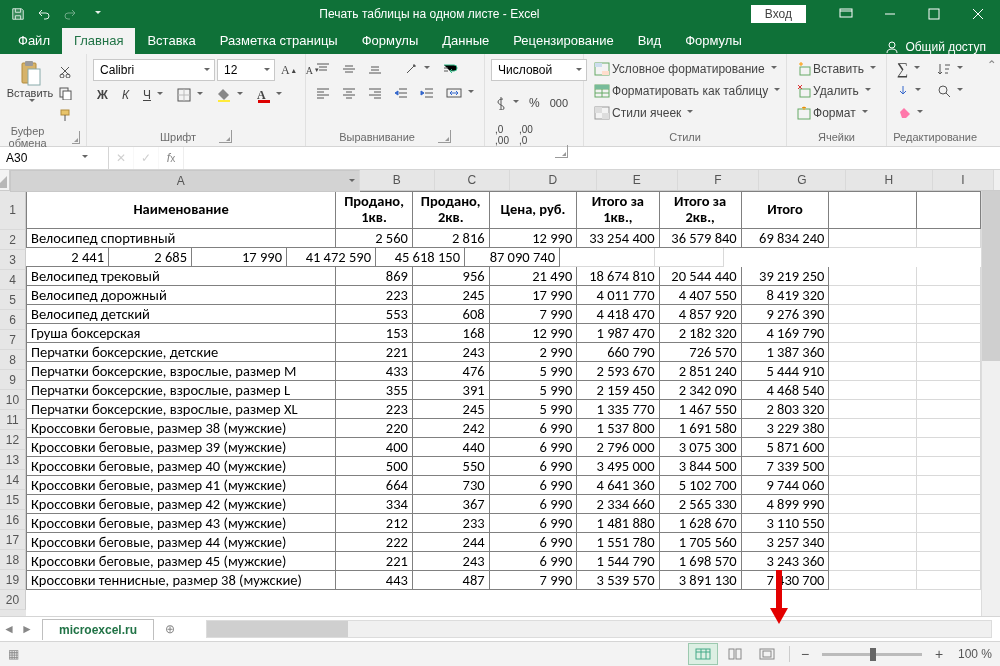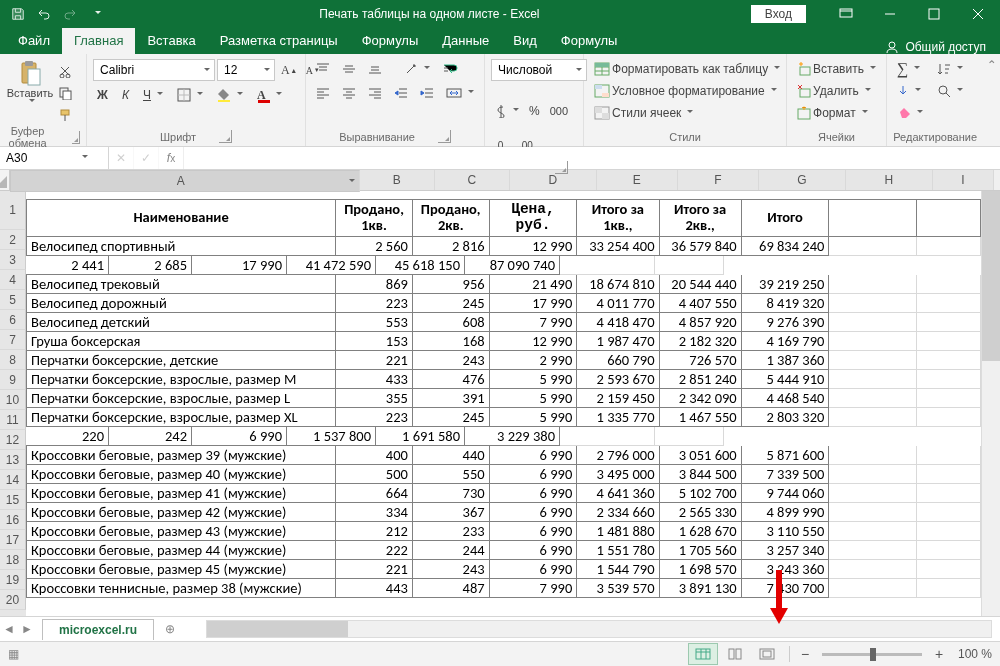--- a/index.html
+++ b/index.html
@@ -46,21 +46,21 @@
   .colhdr { height:20px; display:flex; background:#f3f3f3; border-bottom:1px solid #ccc;}
   .corner { width:26px; border-right:1px solid #ccc; background:#f3f3f3; position:relative;}
   .corner::after { content:""; position:absolute; right:2px; bottom:2px; width:0;height:0; border:6px solid transparent; border-bottom-color:#b7b7b7; border-right-color:#b7b7b7;}
   .ch { border-right:1px solid #d9d9d9; display:flex; align-items:center; justify-content:center; color:#555; font-size:12px; background:#e6e6e6;}
   .ch.sel { background:#d3d3d3;}
   
   .gridwrap { flex:1; overflow:hidden; display:flex; }
   .rownums { width:26px; background:#e6e6e6; }
   .rn { height:19px; border-bottom:1px solid #d9d9d9; border-right:1px solid #ccc; display:flex; align-items:center; justify-content:center; color:#555; font-size:12px;}
   .rn.head { height:38px; }
-  .cells { font-family:Calibri,Arial,sans-serif; font-size:14.5px;margin-top:8px; }
+  .cells { font-family:Calibri,Arial,sans-serif; font-size:14.5px; }
   .crow { display:flex; height:19px; }
   .crow.head { height:38px; }
   .cell { border-right:1px solid #d9d9d9; border-bottom:1px solid #d9d9d9; padding:0 4px; display:flex; align-items:center; overflow:hidden; white-space:nowrap;}
   .crow.head .cell { border:1px solid #808080; border-left:none; font-weight:bold; justify-content:center; text-align:center; line-height:1.1;}
   .crow.head .cell:first-child { border-left:1px solid #808080;}
   .crow.data .cell { border-right:1px solid #808080; border-bottom:1px solid #808080;}
   .crow.data .cell.col-A { border-left:1px solid #808080;}
   .num { justify-content:flex-end; }
   .wa{width:328px} .wb{width:74px} .wc{width:74px} .wd{width:86px} .we{width:80px} .wf{width:80px} .wg{width:86px} .wh{width:86px} .wi{width:60px}
   
@@ -137,20 +137,21 @@
     </div>
   </div>
 
   <div class="menutabs">
     <div class="mtab file">Файл</div>
     <div class="mtab active">Главная</div>
     <div class="mtab">Вставка</div>
     <div class="mtab">Разметка страницы</div>
     <div class="mtab">Формулы</div>
     <div class="mtab">Данные</div>
+    <div class="mtab">Рецензирование</div>
     <div class="mtab">Вид</div>
     <div class="mtab">Формулы</div>
     <div class="spacer"></div>
     <div class="share">
       <svg width="14" height="14">
           <circle cx="7" cy="5" r="3" fill="none" stroke="#fff"></circle>
           <path stroke="#fff" fill="none" d="M2 13c0-3 2-4 5-4s5 1 5 4"></path>
         </svg>
       <span>Общий доступ</span>
     </div>
@@ -320,21 +321,21 @@
             </div>
         </div>
       </div>
       <div class="lab">
           <span>Выравнивание</span>
           <span class="launcher"></span>
         </div>
     </div>
 
     <div class="group" style="width:86px">
-      <div class="body col" style="gap:20px;padding-top:2px">
+      <div class="body col" style="gap:12px;padding-top:2px">
         <div class="sel" style="width:74px">
             <span>Числовой</span>
           </div>
         <div class="row" style="gap:2px">
           <div class="btn">
               <svg width="12" height="14">
                 <path stroke="#555" fill="none" d="M8 3c-3 0-5 1-5 3s2 2 3 3 3 1 3 3-2 2-5 2M6 1v14"></path>
               </svg>
               <span class="tri-down"></span>
             </div>
@@ -347,36 +348,36 @@
         </div>
       </div>
       <div class="lab">
           <span>Число</span>
           <span class="launcher"></span>
         </div>
     </div>
 
     <div class="group" style="width:190px">
       <div class="body col" style="gap:2px;padding-top:2px">
+        <div class="btn">
+            <svg width="16" height="14">
+              <rect x="1" y="1" width="14" height="12" fill="none" stroke="#6a6"></rect>
+              <rect x="1" y="1" width="7" height="4" fill="#cde"></rect>
+              <rect x="8" y="9" width="7" height="4" fill="#fdc"></rect>
+            </svg>
+            <span>Условное форматирование</span>
+            <span class="tri-down"></span>
+          </div>
         <div class="btn">
             <svg width="16" height="14">
               <rect x="1" y="1" width="14" height="12" fill="none" stroke="#6a6"></rect>
               <path stroke="#6a6" d="M1 5h14M1 9h14M8 1v12"></path>
               <rect x="1" y="1" width="14" height="4" fill="#7b9"></rect>
             </svg>
             <span>Форматировать как таблицу</span>
-            <span class="tri-down"></span>
-          </div>
-        <div class="btn">
-            <svg width="16" height="14">
-              <rect x="1" y="1" width="14" height="12" fill="none" stroke="#6a6"></rect>
-              <rect x="1" y="1" width="7" height="4" fill="#cde"></rect>
-              <rect x="8" y="9" width="7" height="4" fill="#fdc"></rect>
-            </svg>
-            <span>Условное форматирование</span>
             <span class="tri-down"></span>
           </div>
         <div class="btn">
             <svg width="16" height="14">
               <rect x="1" y="1" width="14" height="12" fill="none" stroke="#999"></rect>
               <rect x="1" y="1" width="7" height="6" fill="#ddd"></rect>
               <rect x="8" y="7" width="7" height="6" fill="#ddd"></rect>
             </svg>
             <span>Стили ячеек</span>
             <span class="tri-down"></span>
@@ -515,21 +516,21 @@
         <div class="rn">17</div>
         <div class="rn">18</div>
         <div class="rn">19</div>
         <div class="rn">20</div>
       </div>
     <div class="cells" id="cells" style="flex:1;overflow:hidden">
         <div class="crow head">
           <div class="cell wa" style="white-space: normal;">Наименование</div>
           <div class="cell wb" style="white-space: normal;">Продано, 1кв.</div>
           <div class="cell wc" style="white-space: normal;">Продано, 2кв.</div>
-          <div class="cell wd" style="white-space: normal; font-family: Liberation Mono, monospace;">Цена, руб.</div>
+          <div class="cell wd" style="white-space: normal;">Цена, руб.</div>
           <div class="cell we" style="white-space: normal;">Итого за 1кв.,</div>
           <div class="cell wf" style="white-space: normal;">Итого за 2кв.,</div>
           <div class="cell wg" style="white-space: normal;">Итого</div>
           <div class="cell wh"></div>
           <div class="cell wi"></div>
         </div>
         <div class="crow data">
           <div class="cell wa col-A">Велосипед спортивный</div>
           <div class="cell wb num">2 560</div>
           <div class="cell wc num">2 816</div>
@@ -632,36 +633,37 @@
           <div class="cell wb num">223</div>
           <div class="cell wc num">245</div>
           <div class="cell wd num">5 990</div>
           <div class="cell we num">1 335 770</div>
           <div class="cell wf num">1 467 550</div>
           <div class="cell wg num">2 803 320</div>
           <div class="cell wh" style="border-right: 1px solid rgb(217, 217, 217); border-bottom: 1px solid rgb(217, 217, 217);"></div>
           <div class="cell wi" style="border-right: 1px solid rgb(217, 217, 217); border-bottom: 1px solid rgb(217, 217, 217);"></div>
         </div>
         <div class="crow data">
+          <div class="cell wa col-A">Кроссовки беговые, размер 38 (мужские)</div>
           <div class="cell wb num">220</div>
           <div class="cell wc num">242</div>
           <div class="cell wd num">6 990</div>
           <div class="cell we num">1 537 800</div>
           <div class="cell wf num">1 691 580</div>
           <div class="cell wg num">3 229 380</div>
           <div class="cell wh" style="border-right: 1px solid rgb(217, 217, 217); border-bottom: 1px solid rgb(217, 217, 217);"></div>
           <div class="cell wi" style="border-right: 1px solid rgb(217, 217, 217); border-bottom: 1px solid rgb(217, 217, 217);"></div>
         </div>
         <div class="crow data">
           <div class="cell wa col-A">Кроссовки беговые, размер 39 (мужские)</div>
           <div class="cell wb num">400</div>
           <div class="cell wc num">440</div>
           <div class="cell wd num">6 990</div>
           <div class="cell we num">2 796 000</div>
-          <div class="cell wf num">3 051 600</div>
+          <div class="cell wf num">3 075 300</div>
           <div class="cell wg num">5 871 600</div>
           <div class="cell wh" style="border-right: 1px solid rgb(217, 217, 217); border-bottom: 1px solid rgb(217, 217, 217);"></div>
           <div class="cell wi" style="border-right: 1px solid rgb(217, 217, 217); border-bottom: 1px solid rgb(217, 217, 217);"></div>
         </div>
         <div class="crow data">
           <div class="cell wa col-A">Кроссовки беговые, размер 40 (мужские)</div>
           <div class="cell wb num">500</div>
           <div class="cell wc num">550</div>
           <div class="cell wd num">6 990</div>
           <div class="cell we num">3 495 000</div>

